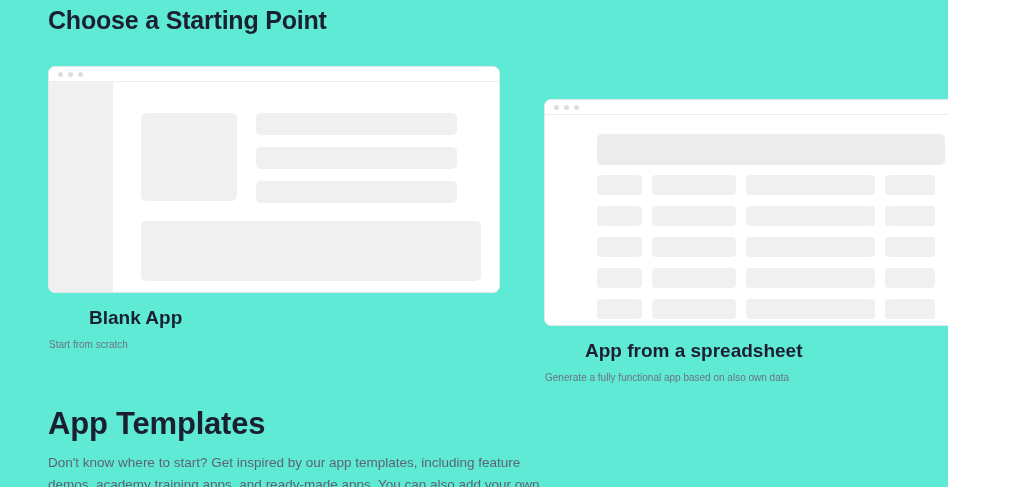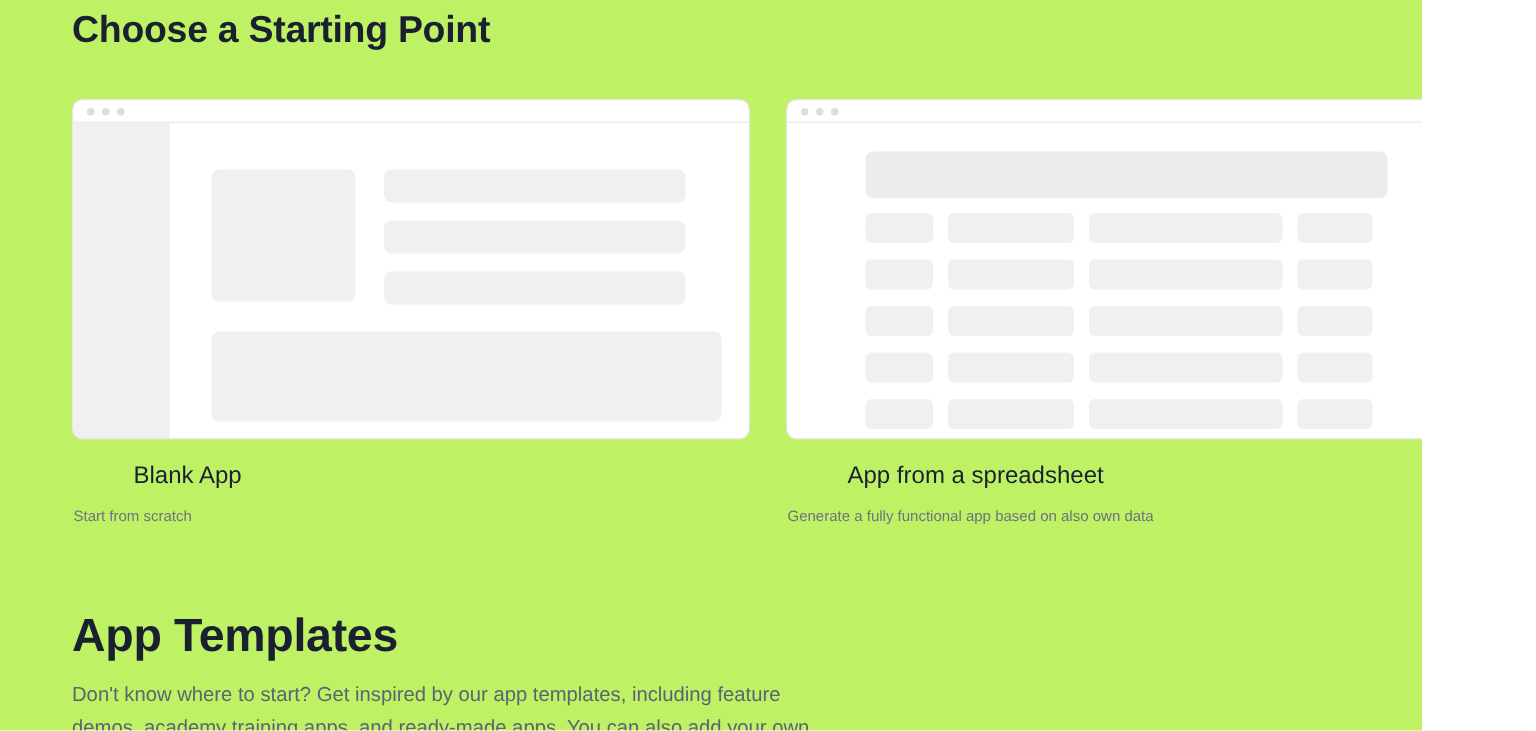--- a/index.html
+++ b/index.html
@@ -9,21 +9,21 @@
     overflow: hidden;
     background: #ffffff;
     font-family: "Liberation Sans", sans-serif;
     -webkit-font-smoothing: antialiased;
   }
   .page {
     position: relative;
     width: 948px;
     height: 487px;
     overflow: hidden;
-    background: #bef264;
+    background: #5eead4;
   }
 
   
   .section-title {
     position: absolute;
     left: 48px;
     font-weight: bold;
     color: #1b2031;
     letter-spacing: -0.2px;
     white-space: nowrap;
@@ -39,21 +39,21 @@
     width: 928px;
     height: 290px;
   }
   .card {
     position: absolute;
     top: 0;
     width: 452px;
     cursor: pointer;
   }
   .card.card-left  { left: 0px; }
-  .card.card-right { left: 476px; }
+  .card.card-right { left: 496px; margin-top: 33px; }
 
   
   .mock-window {
     position: relative;
     width: 452px;
     height: 227px;
     background: #ffffff;
     border: 1px solid #e6e7e9;
     border-radius: 7px;
     overflow: hidden;
@@ -125,22 +125,22 @@
   .sheet-cell.c0 { width: 45px; }
   .sheet-cell.c1 { width: 84px; }
   .sheet-cell.c2 { width: 129px; }
   .sheet-cell.c3 { width: 50px; }
 
   
   .card-title {
     position: absolute;
     top: 242px;
     left: 1px;
-    font-size: 16px;
-    font-weight: normal;
+    font-size: 19px;
+    font-weight: bold;
     color: #1b2031;
     line-height: 20px;
     white-space: nowrap;
     padding-left: 40px;
   }
   .card-subtitle {
     position: absolute;
     top: 269px;
     left: 1px;
     font-size: 10px;

